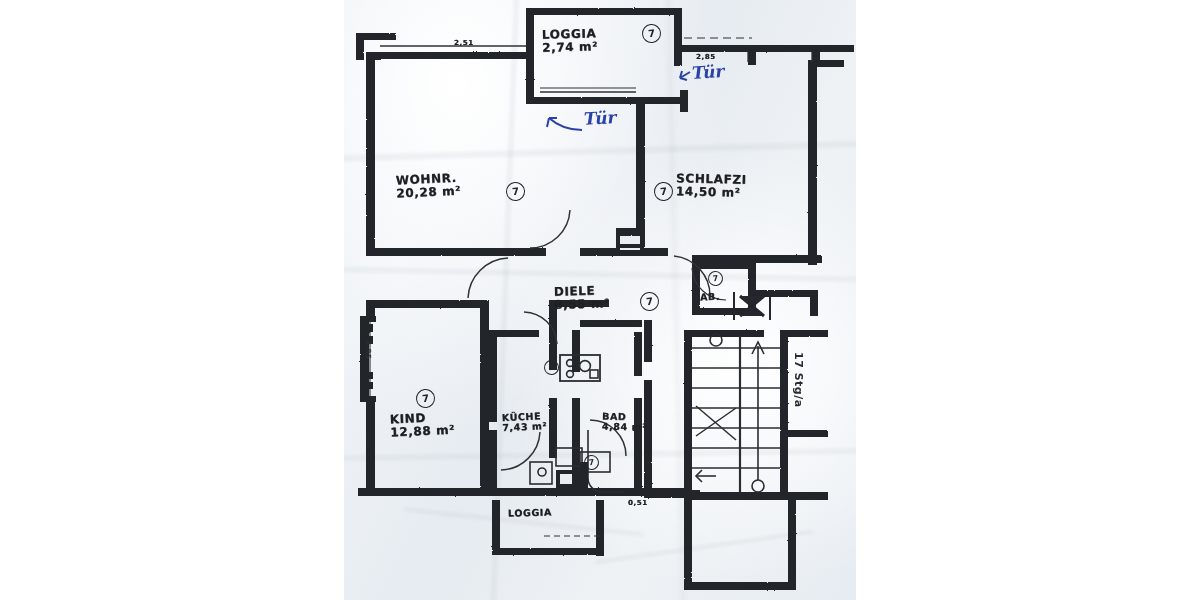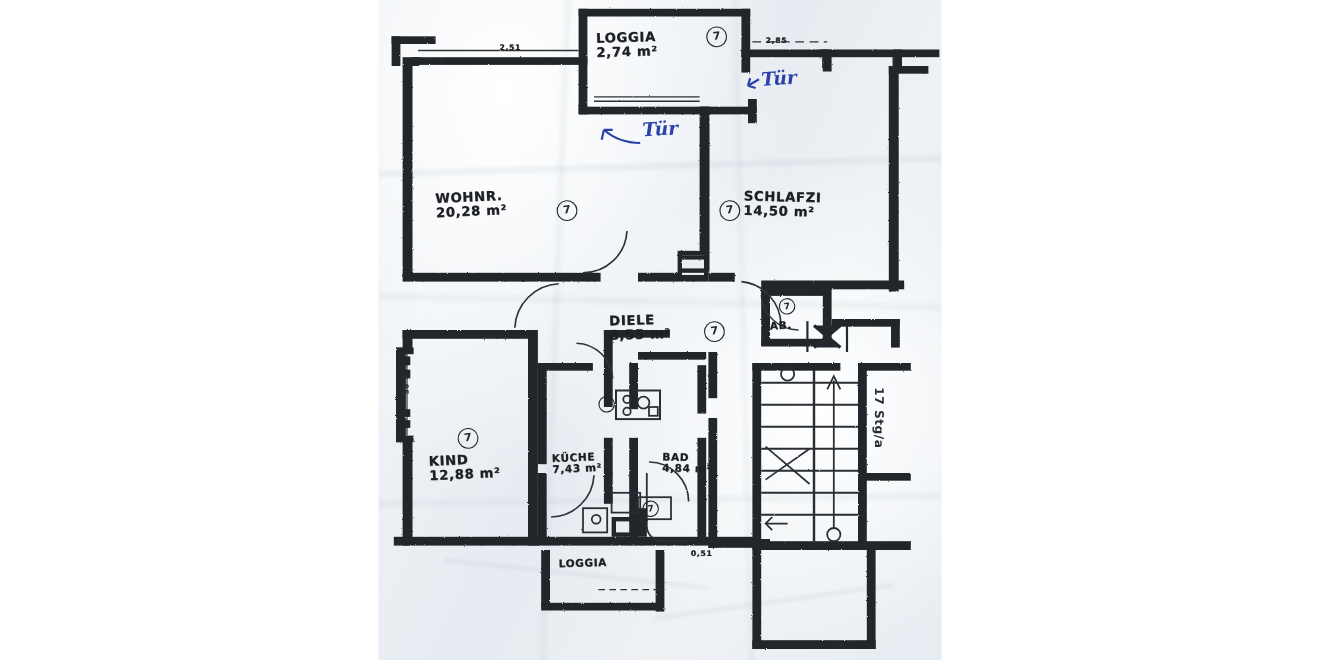--- a/index.html
+++ b/index.html
@@ -364,20 +364,20 @@
     <div class="circnum s" style="left:240px; top:455px;">7</div>
 
     <div class="lbl sm skewA" style="left:164px; top:508px;">
       <span class="nm">LOGGIA</span>
     </div>
 
     <div class="hand" style="left:348px; top:62px; transform:rotate(-4deg);">Tür</div>
     <div class="hand" style="left:240px; top:108px; transform:rotate(-3deg);">Tür</div>
 
     <div class="lbl tiny" style="left:110px; top:40px;">2,51</div>
-    <div class="lbl tiny" style="left:352px; top:34px;">2,85</div>
+    <div class="lbl tiny" style="left:352px; top:54px;">2,85</div>
     <div class="lbl tiny" style="left:284px; top:500px;">0,51</div>
 
     <div class="vtxt" style="left:20px; top:340px;">3,85</div>
     <div class="vtxt" style="left:448px; top:352px; font-size:11px;">17 Stg/a</div>
 
   </div>
 </div>
 
 </body></html>

